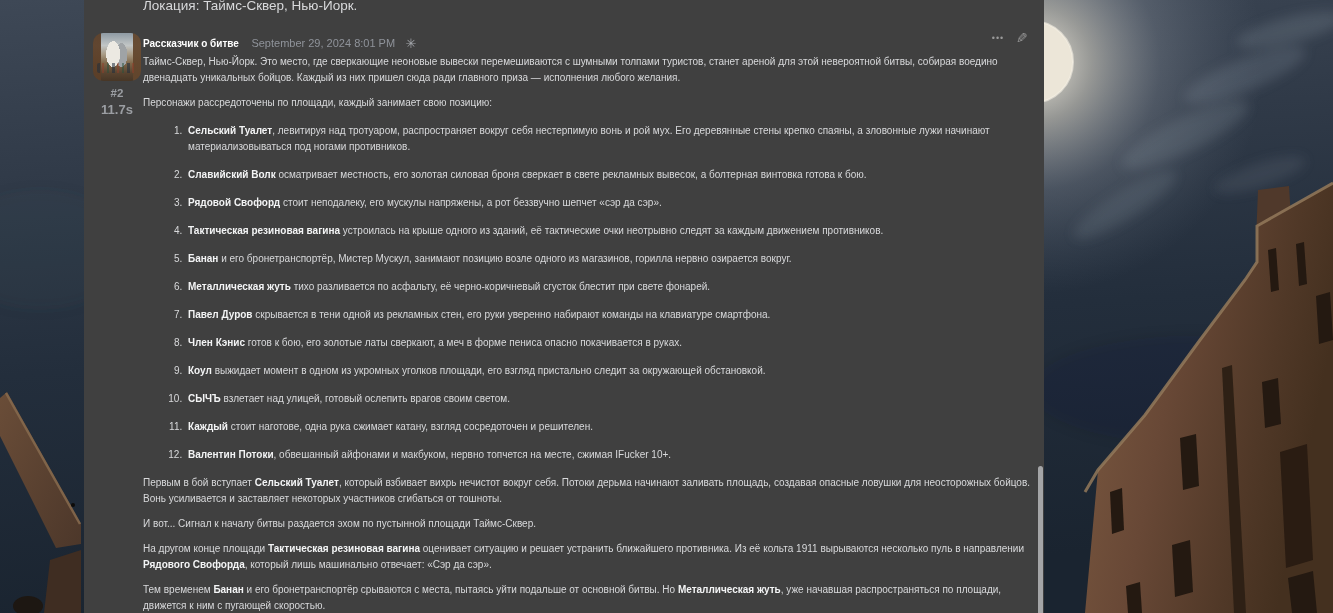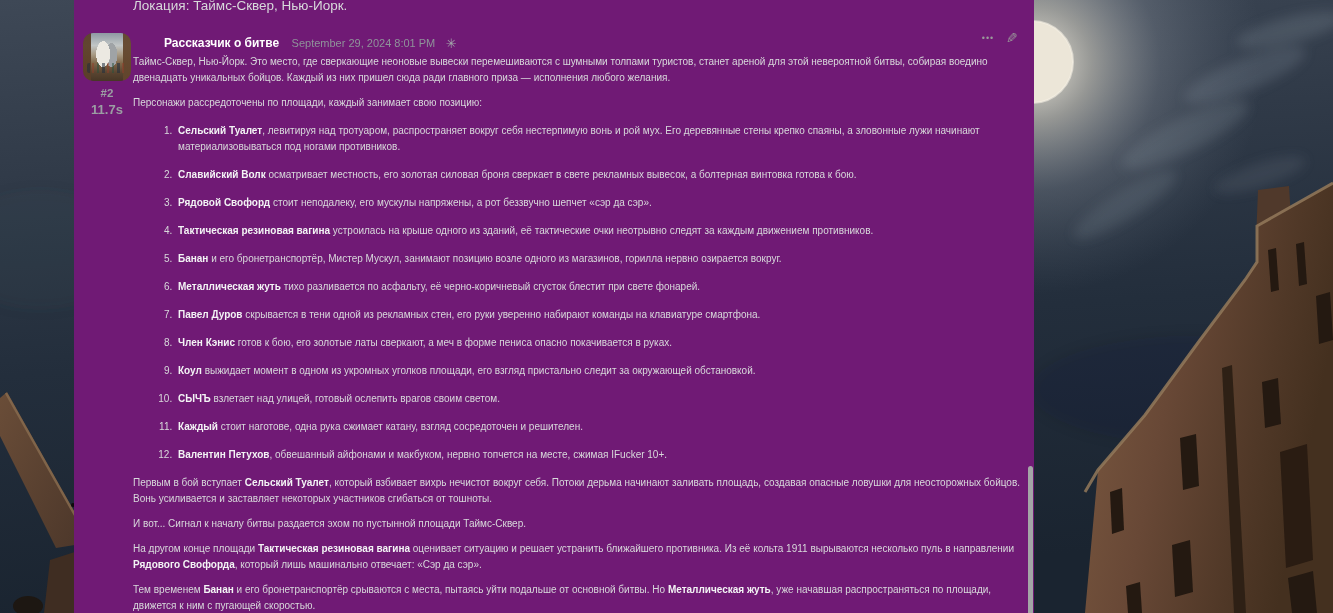--- a/index.html
+++ b/index.html
@@ -6,22 +6,22 @@
   body{
     width:1333px;height:613px;position:relative;overflow:hidden;
     background:#10151c;
     font-family:"Liberation Sans", sans-serif;
   }
   
   .bg{position:absolute;inset:0;z-index:0;}
   .bg svg{display:block;}
   
   .panel{
-    position:absolute;left:74px;top:0;width:960px;height:613px;
-    background:#701a75;z-index:2;
+    position:absolute;left:84px;top:0;width:960px;height:613px;
+    background:#404040;z-index:2;
   }
   .prev-line{
     position:absolute;left:59px;top:-3px;right:20px;
     color:#d8d9db;font-size:13.5px;line-height:17.6px;
   }
   .message{position:absolute;left:0;top:33px;right:0;}
   .avatar-col{position:absolute;left:9px;top:0;width:48px;text-align:center;}
   .avatar{
     width:48px;height:48px;border-radius:10px;cursor:pointer;
     background:
@@ -36,21 +36,21 @@
     background:repeating-linear-gradient(90deg,
       rgba(30,45,60,0.55) 0 3px, transparent 3px 5px,
       rgba(150,60,40,0.45) 5px 7px, transparent 7px 10px,
       rgba(40,80,60,0.5) 10px 12px, transparent 12px 15px);
     border-radius:2px;
   }
   .msg-num{margin-top:6px;color:#9b9ea3;font-size:11.5px;font-weight:bold;}
   .gen-time{margin-top:3px;color:#9b9ea3;font-size:13px;font-weight:bold;}
   .content{margin-left:59px;margin-right:12px;}
   .header{white-space:nowrap;}
-  .author{color:#ffffff;font-size:12px;font-weight:bold;cursor:pointer;margin-left:31px;}
+  .author{color:#ffffff;font-size:10px;font-weight:bold;cursor:pointer;}
   .timestamp{color:#8f939a;font-size:11px;margin-left:8px;}
   .bot-icon{color:#a2a5aa;font-size:13px;margin-left:6px;vertical-align:-1px;}
   .body{color:#d8d9db;font-size:10px;line-height:16px;}
   .body p{margin:9px 0 0 0;}
   .body p:first-child{margin-top:3px;}
   .body strong{color:#f3f4f5;font-weight:bold;}
   .body ol{margin:9px 0 0 0;padding:0 0 0 30px;}
   .body ol li{margin:12px;padding:0 0 0 3px;}
   .actions{
     position:absolute;top:-2px;right:16px;color:#9a9a9a;
@@ -167,21 +167,21 @@
             <li><strong>Славийский Волк</strong><span> осматривает местность, его золотая силовая броня сверкает в свете рекламных вывесок, а болтерная винтовка готова к бою.</span></li>
             <li><strong>Рядовой Свофорд</strong><span> стоит неподалеку, его мускулы напряжены, а рот беззвучно шепчет «сэр да сэр».</span></li>
             <li><strong>Тактическая резиновая вагина</strong><span> устроилась на крыше одного из зданий, её тактические очки неотрывно следят за каждым движением противников.</span></li>
             <li><strong>Банан</strong><span> и его бронетранспортёр, Мистер Мускул, занимают позицию возле одного из магазинов, горилла нервно озирается вокруг.</span></li>
             <li><strong>Металлическая жуть</strong><span> тихо разливается по асфальту, её черно-коричневый сгусток блестит при свете фонарей.</span></li>
             <li><strong>Павел Дуров</strong><span> скрывается в тени одной из рекламных стен, его руки уверенно набирают команды на клавиатуре смартфона.</span></li>
             <li><strong>Член Кэнис</strong><span> готов к бою, его золотые латы сверкают, а меч в форме пениса опасно покачивается в руках.</span></li>
             <li><strong>Коул</strong><span> выжидает момент в одном из укромных уголков площади, его взгляд пристально следит за окружающей обстановкой.</span></li>
             <li><strong>СЫЧЪ</strong><span> взлетает над улицей, готовый ослепить врагов своим светом.</span></li>
             <li><strong>Каждый</strong><span> стоит наготове, одна рука сжимает катану, взгляд сосредоточен и решителен.</span></li>
-            <li><strong>Валентин Петухов</strong><span>, обвешанный айфонами и макбуком, нервно топчется на месте, сжимая IFucker 10+.</span></li>
+            <li><strong>Валентин Потоки</strong><span>, обвешанный айфонами и макбуком, нервно топчется на месте, сжимая IFucker 10+.</span></li>
           </ol>
           <p><span>Первым в бой вступает </span><strong>Сельский Туалет</strong><span>, который взбивает вихрь нечистот вокруг себя. Потоки дерьма начинают заливать площадь, создавая опасные ловушки для неосторожных бойцов. Вонь усиливается и заставляет некоторых участников сгибаться от тошноты.</span></p>
           <p><span>И вот... Сигнал к началу битвы раздается эхом по пустынной площади Таймс-Сквер.</span></p>
           <p><span>На другом конце площади </span><strong>Тактическая резиновая вагина</strong><span> оценивает ситуацию и решает устранить ближайшего противника. Из её кольта 1911 вырываются несколько пуль в направлении </span><strong>Рядового Свофорда</strong><span>, который лишь машинально отвечает: «Сэр да сэр».</span></p>
           <p><span>Тем временем </span><strong>Банан</strong><span> и его бронетранспортёр срываются с места, пытаясь уйти подальше от основной битвы. Но </span><strong>Металлическая жуть</strong><span>, уже начавшая распространяться по площади, движется к ним с пугающей скоростью.</span></p>
         </div>
     </div>
 
     <div class="actions">
       <span class="more">•••</span>

